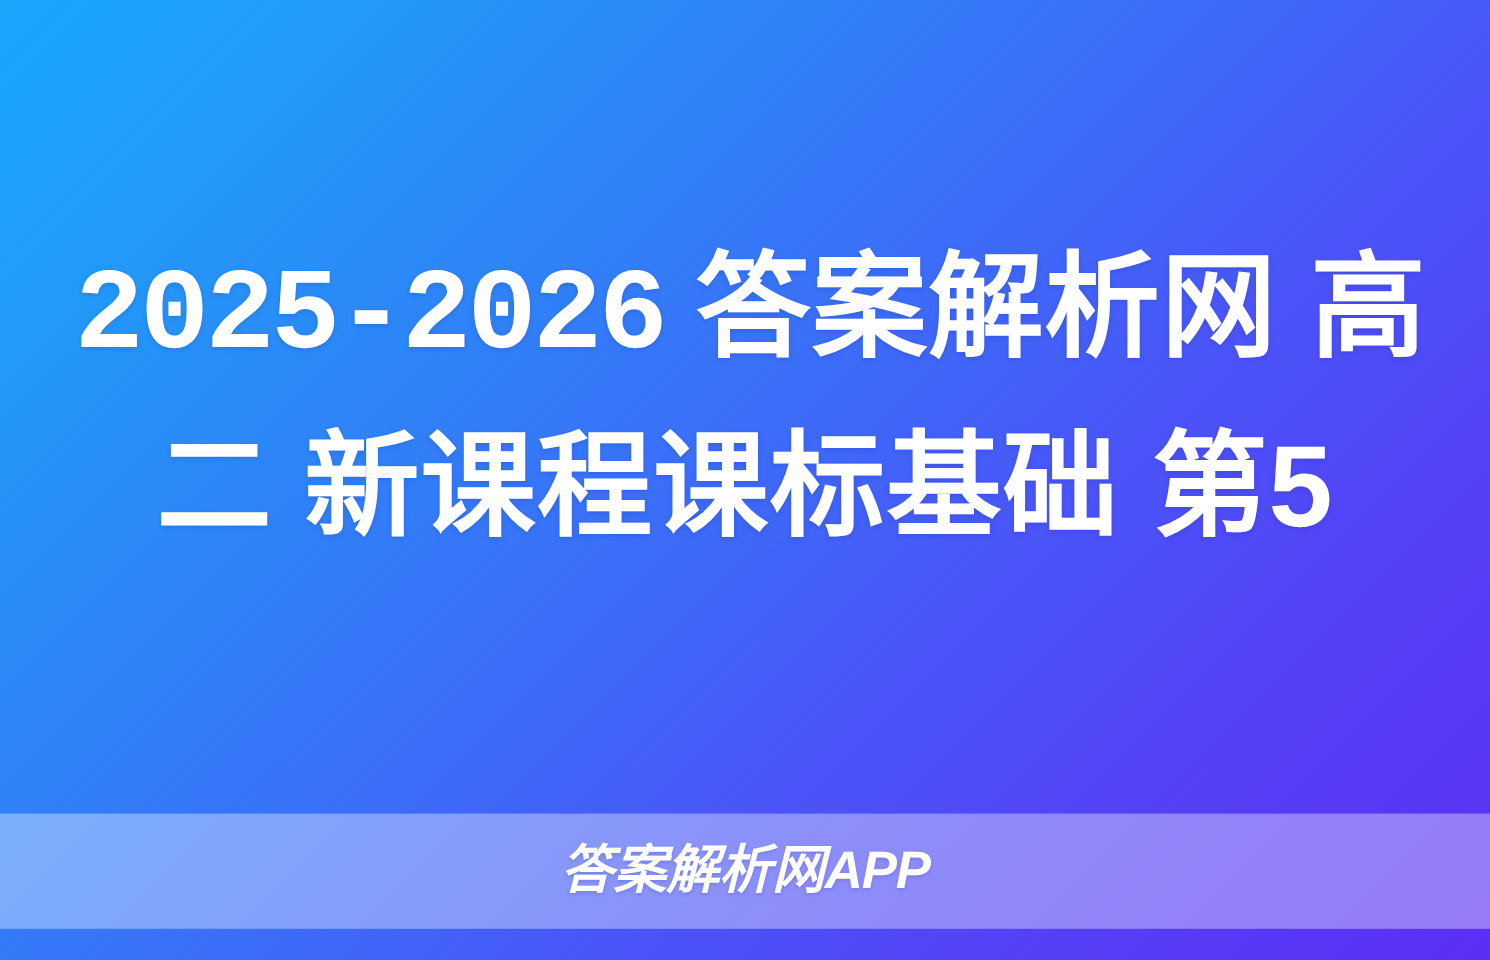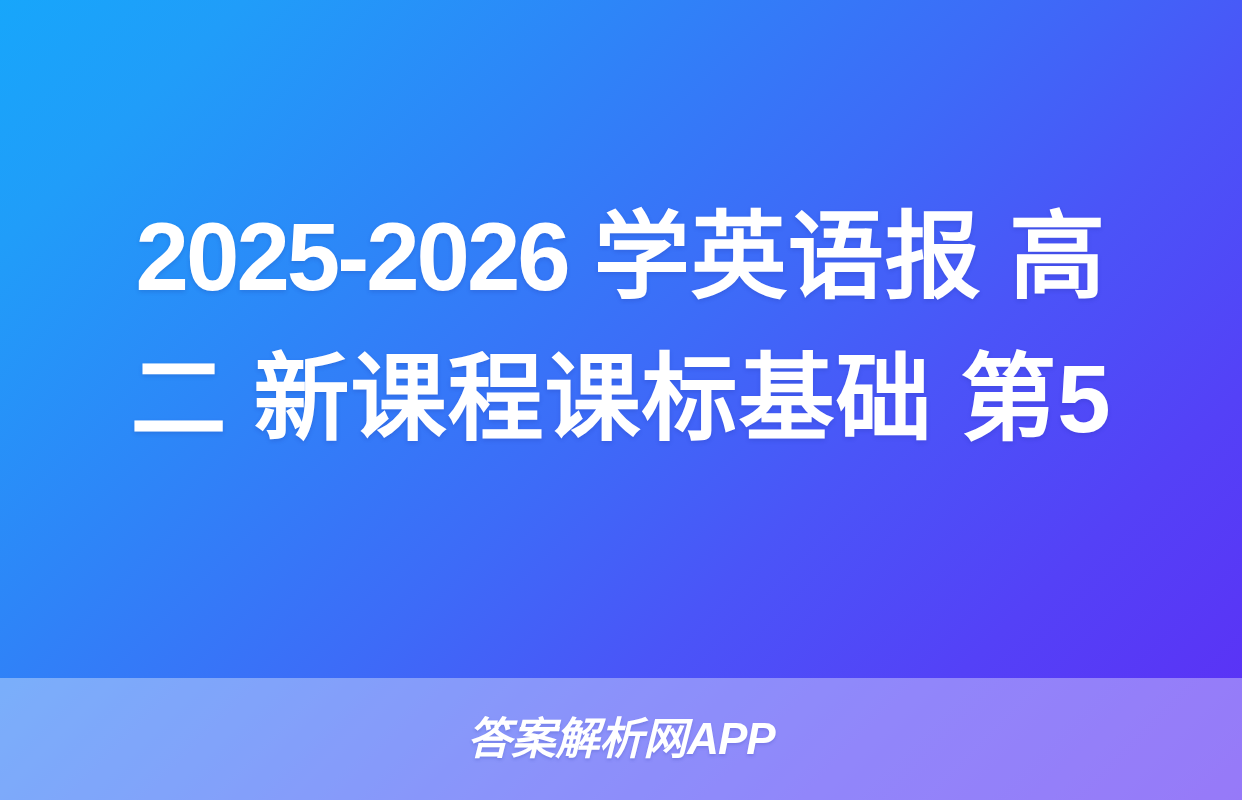--- a/index.html
+++ b/index.html
@@ -44,37 +44,37 @@
     font-size: 96px;
     line-height: 142px;
     font-weight: 700;
     letter-spacing: 1px;
     white-space: nowrap;
     text-shadow: 0 2px 4px rgba(20, 40, 140, 0.18);
   }
 
   
   .title-line .num {
-    font-family: Liberation Sans, sans-serif;
+    font-family: Liberation Mono, monospace;
     font-weight: 700;
     letter-spacing: -3px;
   }
 
   .title-line .sp {
     display: inline-block;
     width: 26px;
   }
 
   
   .bottom-band {
     position: absolute;
     left: 0;
     right: 0;
     top: 678px;
-    height: 122px;
+    height: 96px;
     background: rgba(255, 255, 255, 0.36);
     display: flex;
     align-items: center;
     justify-content: center;
   }
 
   .watermark {
     color: #ffffff;
     font-size: 44px;
     font-weight: 700;
@@ -92,21 +92,21 @@
     letter-spacing: -1px;
   }
 </style>
 </head>
 <body>
 
 <div id="canvas">
 
   <div class="title-block">
 
-    <span class="title-line"><span class="num">2025-2026</span><span class="sp"></span><span>学英语报 高</span></span>
+    <span class="title-line"><span class="num">2025-2026</span><span class="sp"></span><span>答案解析网 高</span></span>
 
     <span class="title-line"><span>二</span><span class="sp"></span><span>新课程课标基础 第5</span></span>
 
 
   </div>
 
   <div class="bottom-band">
     <div class="watermark"><span>答案解析网</span><span class="wm-app">APP</span></div>
   </div>
 

